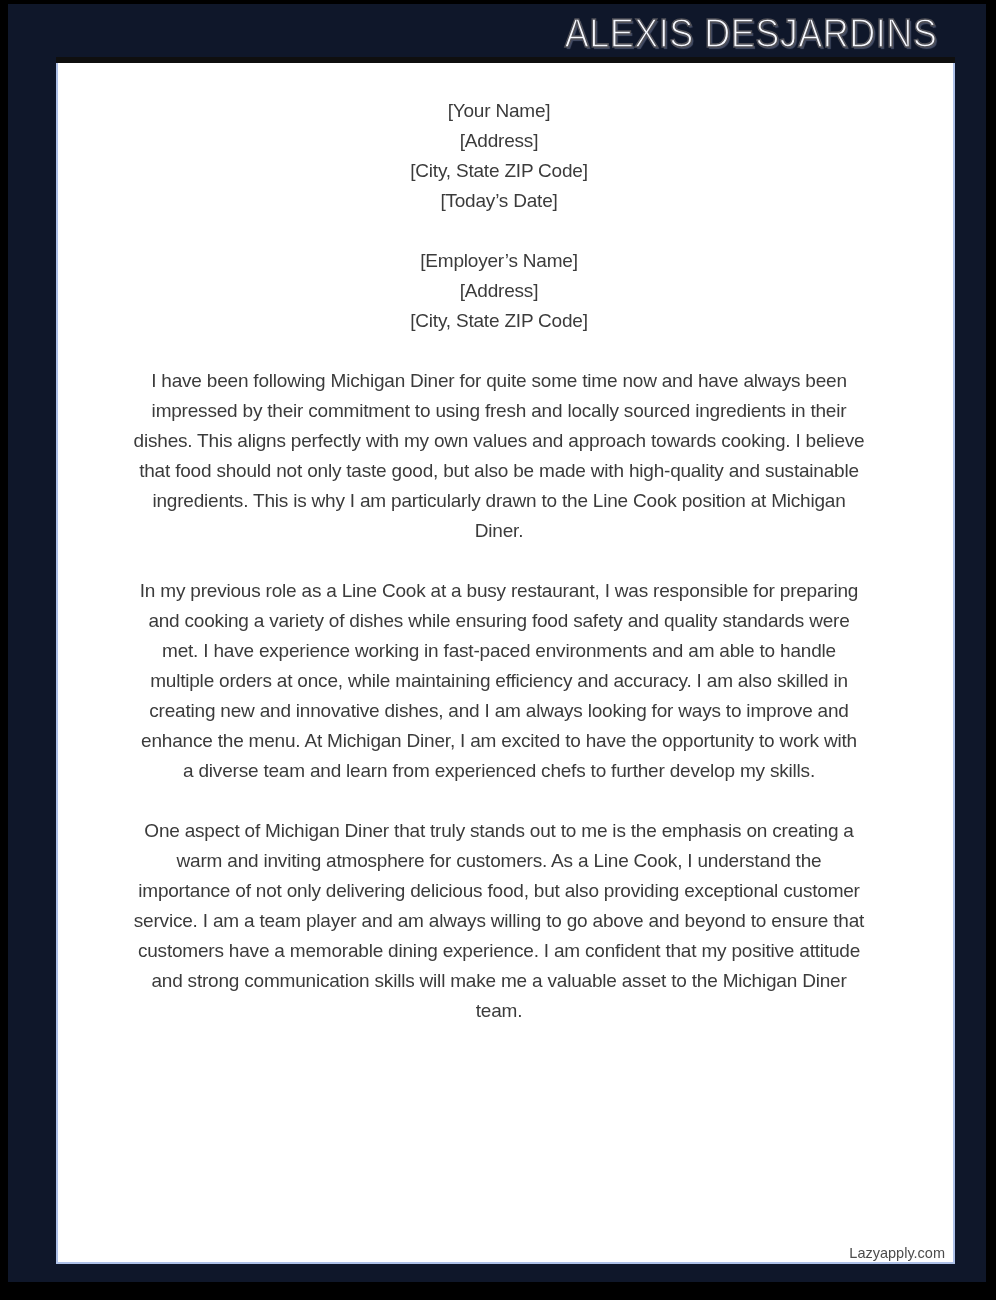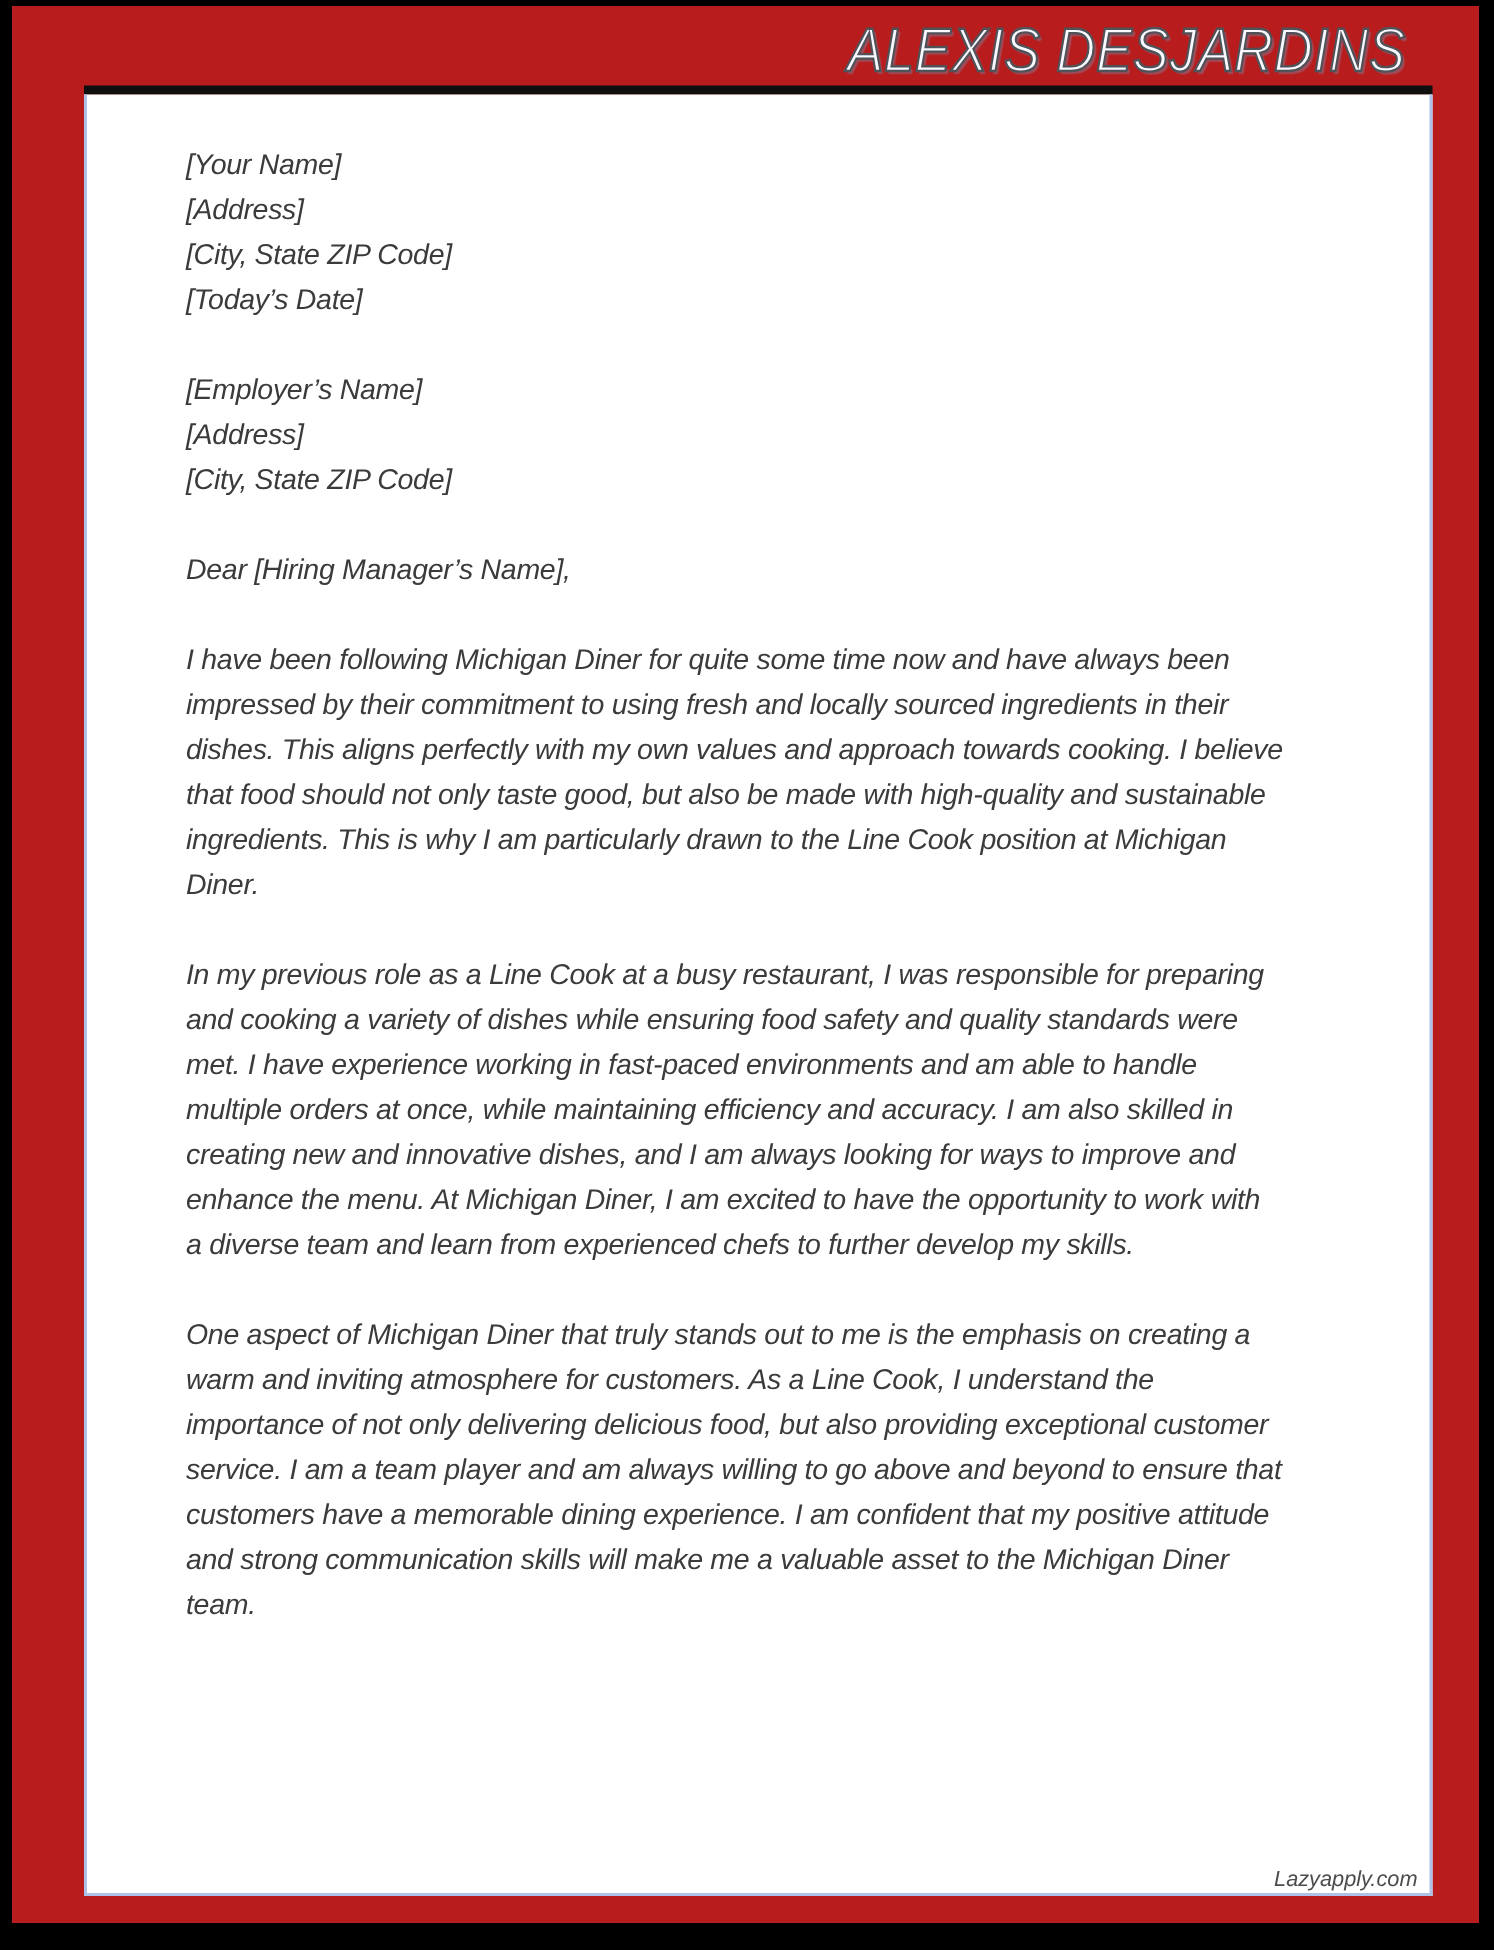--- a/index.html
+++ b/index.html
@@ -10,22 +10,21 @@
     position: relative;
     width: 996px;
     height: 1300px;
     background: #000000;
     overflow: hidden;
   }
 
   .mat {
     position: absolute;
     left: 8px; top: 4px; right: 10px; bottom: 18px;
-    background: #b91c1c;
-    font-style: italic;
+    background: #0f172a;
   }
 
   .header-name {
     position: absolute;
     top: 5px;
     right: 49px;
     font-size: 41px;
     line-height: 48px;
     font-weight: 400;
     letter-spacing: 0.5px;
@@ -51,25 +50,26 @@
     box-sizing: border-box;
     background: #ffffff;
     border-left: 2px solid #aec1e8;
     border-right: 2px solid #aec1e8;
     border-bottom: 2px solid #aec1e8;
     overflow: hidden;
   }
 
   .content {
     position: absolute;
-    left: 66px; top: 33px;
+    left: 41px; top: 33px;
     width: 800px;
     color: #3b3b3b;
     font-size: 19px;
     letter-spacing: -0.2px;
+    text-align: center;
   }
 
   .line { line-height: 30px; white-space: nowrap; }
   .para { line-height: 30px; white-space: pre-line; }
   .block + .block { margin-top: 30px; }
 
   .watermark {
     position: absolute;
     right: 8px; bottom: 1px;
     font-size: 14.5px;
@@ -96,21 +96,20 @@
           <div class="line">[City, State ZIP Code]</div>
           <div class="line">[Today’s Date]</div>
         </div>
 
         <div class="block">
           <div class="line">[Employer’s Name]</div>
           <div class="line">[Address]</div>
           <div class="line">[City, State ZIP Code]</div>
         </div>
 
-        <div class="block line">Dear [Hiring Manager’s Name],</div>
 
         <div class="block para">I have been following Michigan Diner for quite some time now and have always been
 impressed by their commitment to using fresh and locally sourced ingredients in their
 dishes. This aligns perfectly with my own values and approach towards cooking. I believe
 that food should not only taste good, but also be made with high-quality and sustainable
 ingredients. This is why I am particularly drawn to the Line Cook position at Michigan
 Diner.</div>
         <div class="block para">In my previous role as a Line Cook at a busy restaurant, I was responsible for preparing
 and cooking a variety of dishes while ensuring food safety and quality standards were
 met. I have experience working in fast-paced environments and am able to handle

